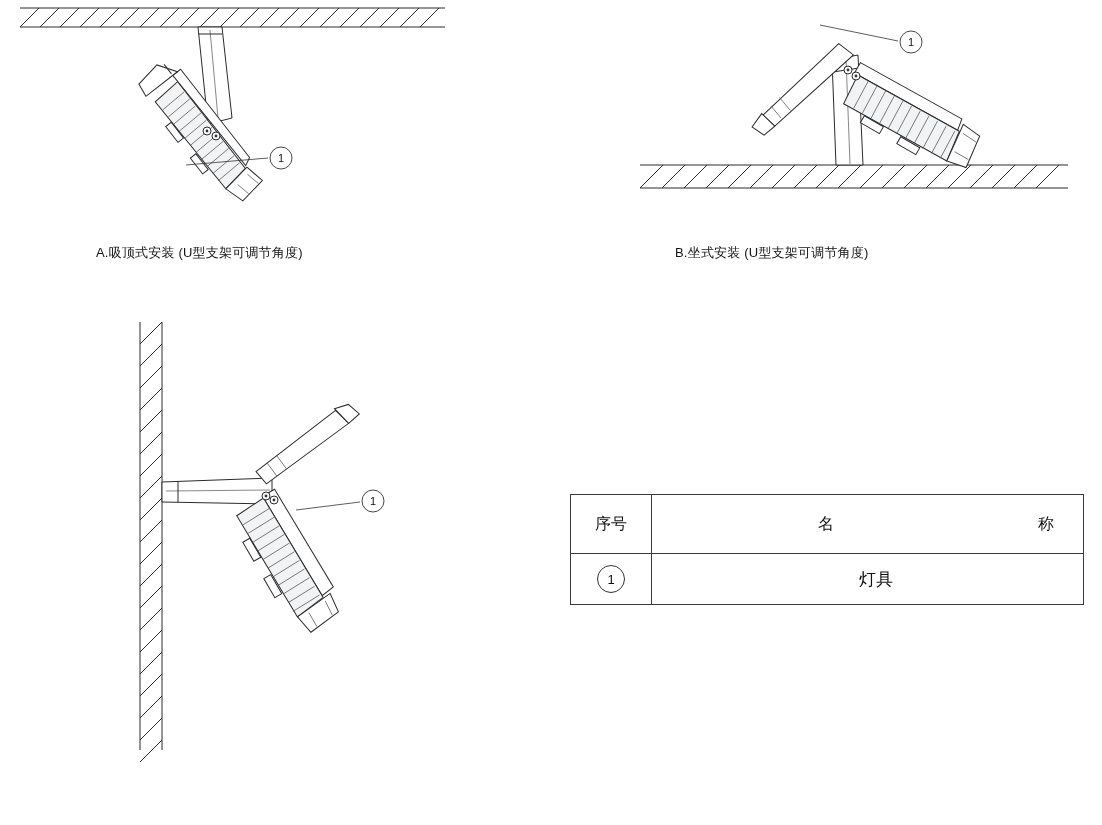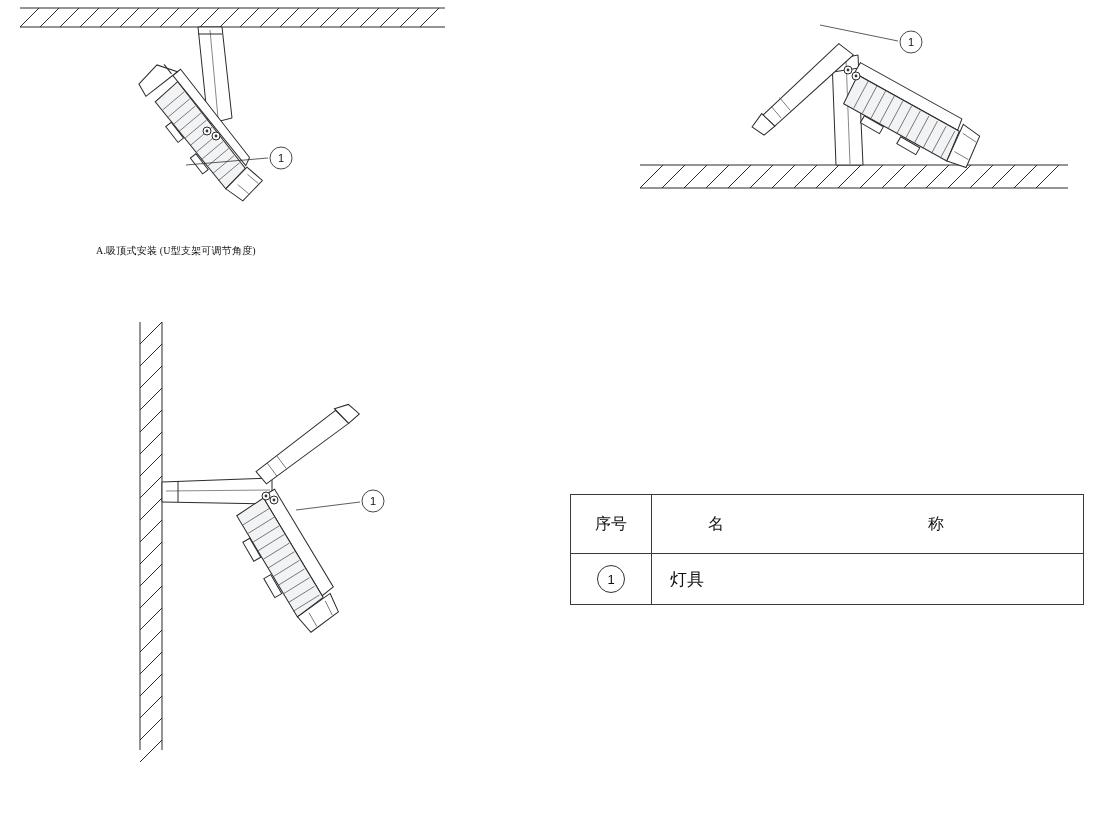--- a/index.html
+++ b/index.html
@@ -19,25 +19,24 @@
     position: absolute;
     left: 0; top: 0;
     width: 1102px;
     height: 825px;
   }
   .fig {
     position: absolute;
   }
   .caption {
     position: absolute;
-    font-size: 10px;
+    font-size: 13px;
     letter-spacing: 0.2px;
     color: #141414;
     white-space: nowrap;
-    font-family: Liberation Serif, serif;
   }
   
   #fig-a { left: 0px; top: 0px; width: 470px; height: 220px; }
   #cap-a { left: 96px; top: 244px; }
   
   #fig-b { left: 620px; top: 0px; width: 470px; height: 220px; }
   #cap-b { left: 675px; top: 244px; }
   
   #fig-c { left: 100px; top: 310px; width: 400px; height: 460px; }
   #cap-c { left: 96px; top: 798px; }
@@ -56,25 +55,25 @@
     height: 48px;
     font-weight: normal;
     color: #111;
   }
   .parts-table th {
     font-size: 16px;
     font-weight: normal;
     height: 56px;
   }
   .col-no { width: 78px; text-align: center; }
-  .col-name { text-align: left; padding-left: 18px; }
+  .col-name { text-align: center; padding-left: 18px; }
   .hdr-name {
     letter-spacing: 28px;
     padding-left: 56px;
-    text-align: left;
+    text-align: right;
     margin-top: 23px;
   }
   .bubble {
     display: inline-flex;
     align-items: center;
     justify-content: center;
     width: 26px;
     height: 26px;
     border: 1px solid #333;
     border-radius: 50%;
@@ -252,20 +251,21 @@
         <circle cx="236" cy="76" r="1.4" fill="#333"></circle>
       </g>
 
       <g>
         <path class="leader" d="M200,25 L278,41"></path>
         <circle class="bub-c" cx="291" cy="42" r="11"></circle>
         <text class="bub-t" x="291" y="46" text-anchor="middle">1</text>
       </g>
     </svg>
   </div>
+  <div class="caption" id="cap-b">B.坐式安装 (U型支架可调节角度)</div>
 
   <div class="fig" id="fig-c">
     <svg width="400" height="460" viewBox="0 0 400 460">
 
       <line class="ln" x1="40" y1="12" x2="40" y2="440"></line>
       <line class="ln" x1="62" y1="12" x2="62" y2="440"></line>
       <g class="hatch" stroke-width="0.8">
         <line x1="40" y1="34" x2="62" y2="12"></line>
         <line x1="40" y1="56" x2="62" y2="34"></line>
         <line x1="40" y1="78" x2="62" y2="56"></line>

